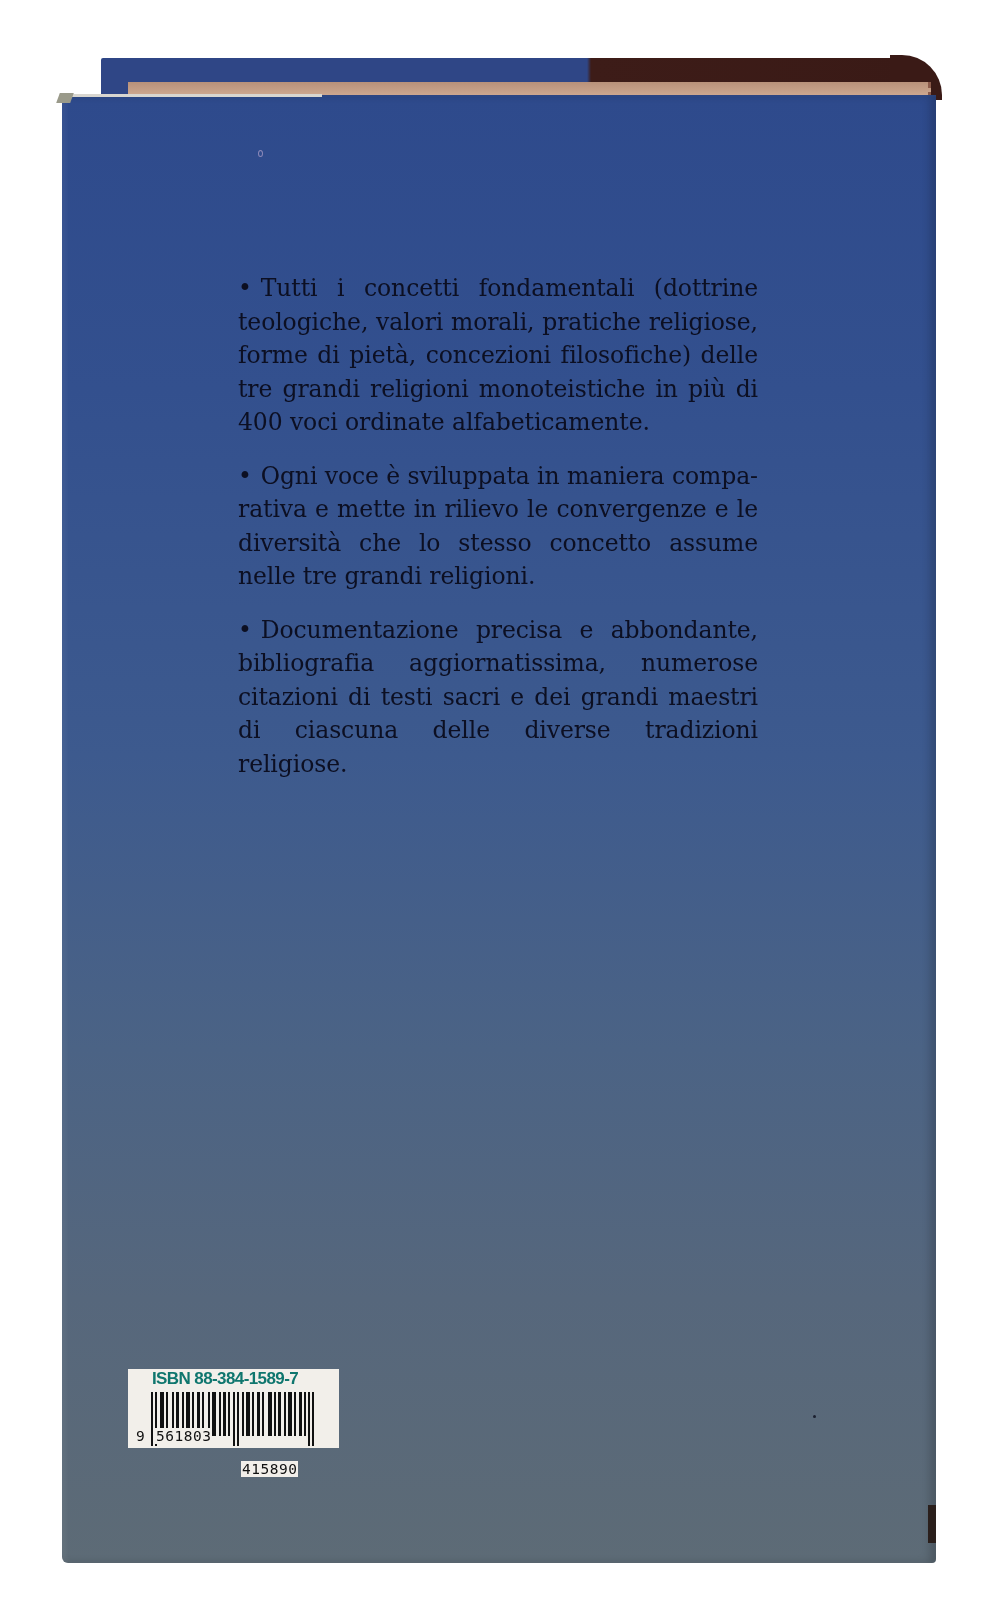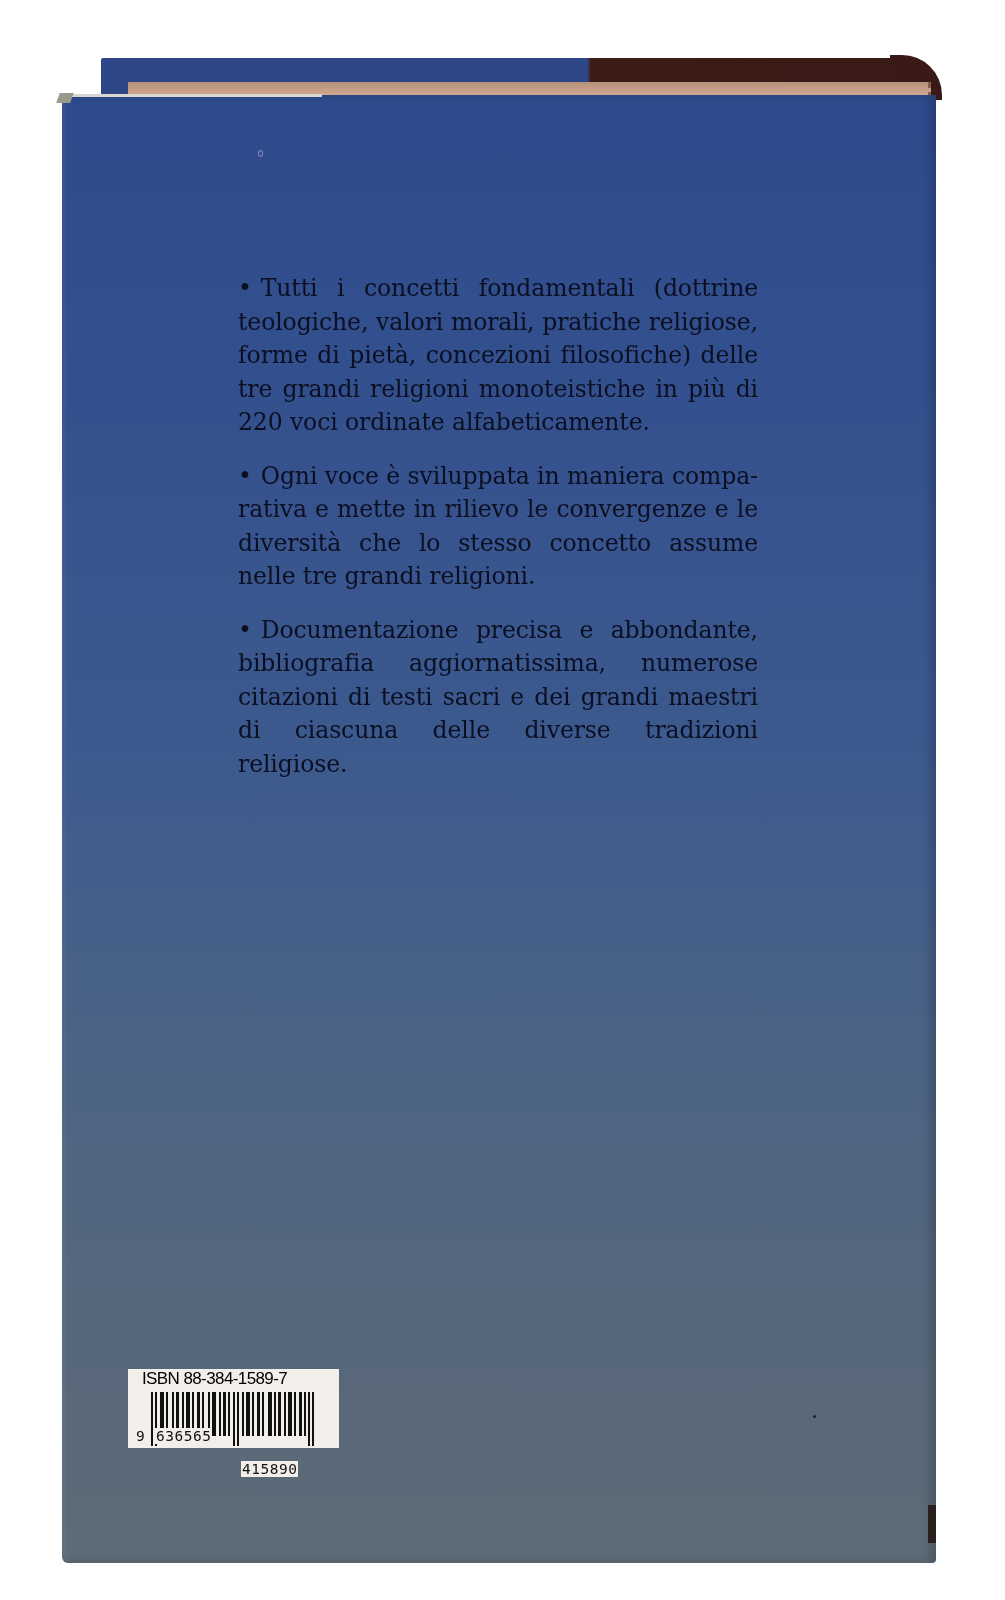--- a/index.html
+++ b/index.html
@@ -88,27 +88,28 @@
       position: absolute;
       left: 128px;
       top: 1369px;
       width: 211px;
       height: 79px;
       background: #f2efea;
       box-sizing: border-box;
     }
     .isbn-text {
       position: absolute;
-      left: 14px;
+      left: 24px;
       top: 0px;
       font-family: "Liberation Sans", sans-serif;
       font-size: 17px;
       letter-spacing: -0.6px;
-      color: #000000;
+      color: #0f766e;
       white-space: nowrap;
+      font-weight: bold;
     }
     .bars {
       position: absolute;
       left: 23px;
       top: 23px;
       width: 182px;
       height: 50px;
       display: flex;
       align-items: flex-start;
     }
@@ -165,21 +166,21 @@
   <div class="cover"></div>
   <div class="cover-top-edge"></div>
   <div class="fold-tl"></div>
   <div class="corner-fold"></div>
 
   <div class="speck" style="left:258px;top:150px;border:1px solid #8a88b8;width:3px;height:5px;background:transparent;"></div>
   <div class="speck" style="left:813px;top:1415px;background:#1b2030;width:3px;height:3px;"></div>
 
   <div class="blurb">
     <p>
-      <span class="bullet">•</span><span>Tutti i concetti fondamentali (dottrine teo­logiche, valori morali, pratiche religiose, for­me di pietà, concezioni filosofiche) delle tre grandi religioni monoteistiche in più di 220 voci ordinate alfabeticamente.</span>
+      <span class="bullet">•</span><span>Tutti i concetti fondamentali (dottrine teo­logiche, valori morali, pratiche religiose, for­me di pietà, concezioni filosofiche) delle tre grandi religioni monoteistiche in più di 400 voci ordinate alfabeticamente.</span>
     </p>
     <p>
       <span class="bullet">•</span><span>Ogni voce è sviluppata in maniera compa­rativa e mette in rilievo le convergenze e le diversità che lo stesso concetto assume nelle tre grandi religioni.</span>
     </p>
     <p>
       <span class="bullet">•</span><span>Documentazione precisa e abbondante, bi­bliografia aggiornatissima, numerose citazio­ni di testi sacri e dei grandi maestri di ciascuna delle diverse tradizioni religiose.</span>
     </p>
   </div>
 
   <div class="barcode-label">
@@ -214,17 +215,17 @@
       <span style="width:2px;margin-right:2px"></span>
       <span style="width:4px;margin-right:2px"></span>
       <span style="width:2px;margin-right:3px"></span>
       <span style="width:3px;margin-right:2px"></span>
       <span style="width:2px;margin-right:2px"></span>
       <span class="guard" style="width:2px;margin-right:2px"></span>
       <span class="guard" style="width:2px;margin-right:0"></span>
     </div>
     <div class="ean-digits">
       <span class="ean-first">9</span>
-      <span class="ean-left">636565</span>
+      <span class="ean-left">561803</span>
       <span class="ean-right">415890</span>
     </div>
   </div>
 </div>
 
 </body></html>

